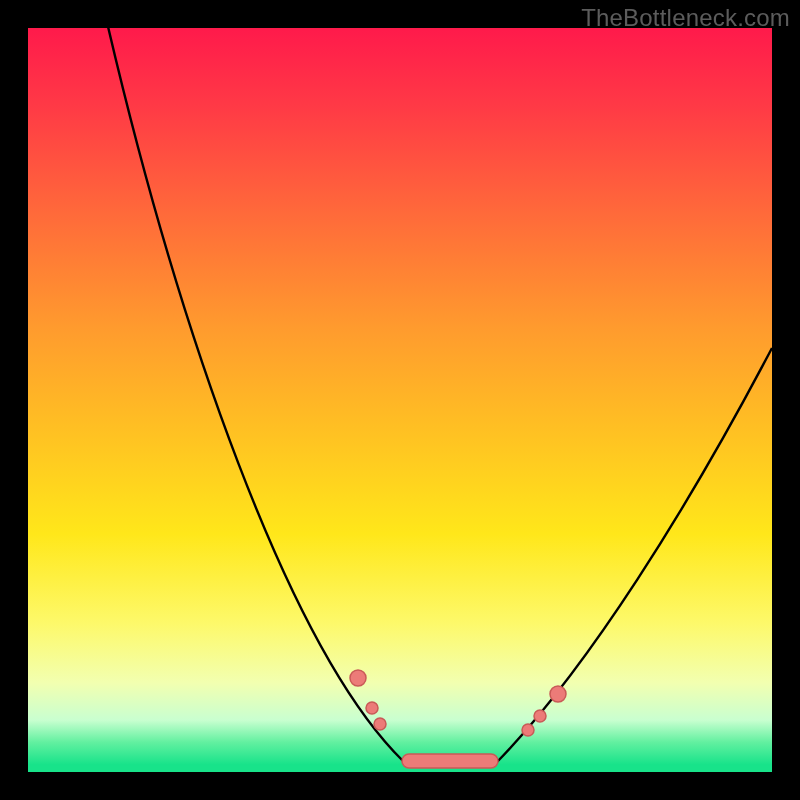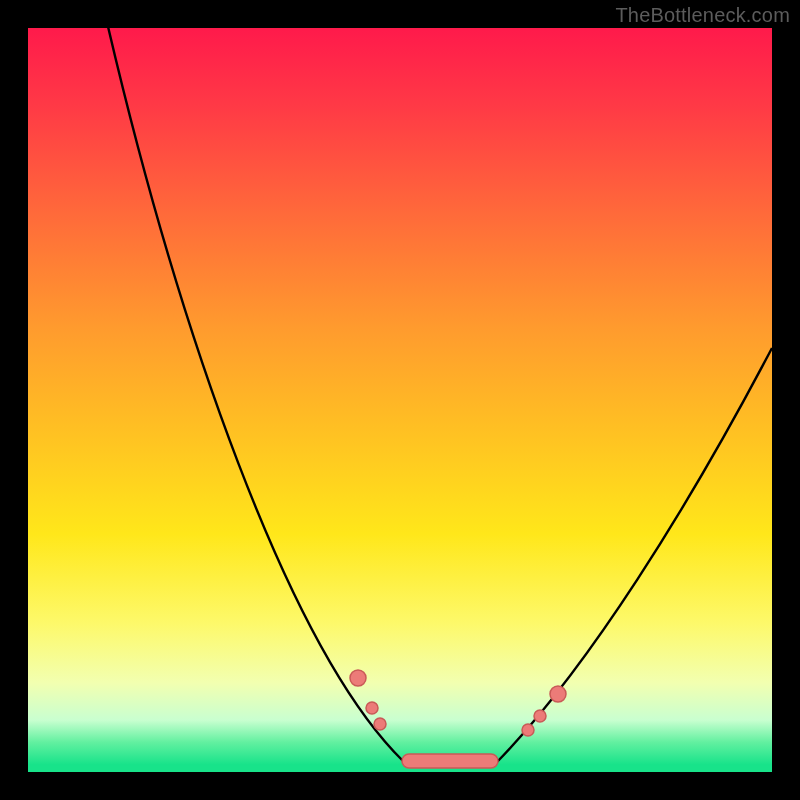--- a/index.html
+++ b/index.html
@@ -53,21 +53,21 @@
     position: absolute;
     inset: 0;
     width: 100%;
     height: 100%;
   }
   .watermark {
     position: absolute;
     top: 4px;
     right: 10px;
     color: #5c5c5c;
-    font-size: 20px;
+    font-size: 24px;
     font-weight: 500;
     letter-spacing: 0.2px;
     user-select: none;
   }
 </style>
 </head>
 <body>
 
 <div class="frame">
 

